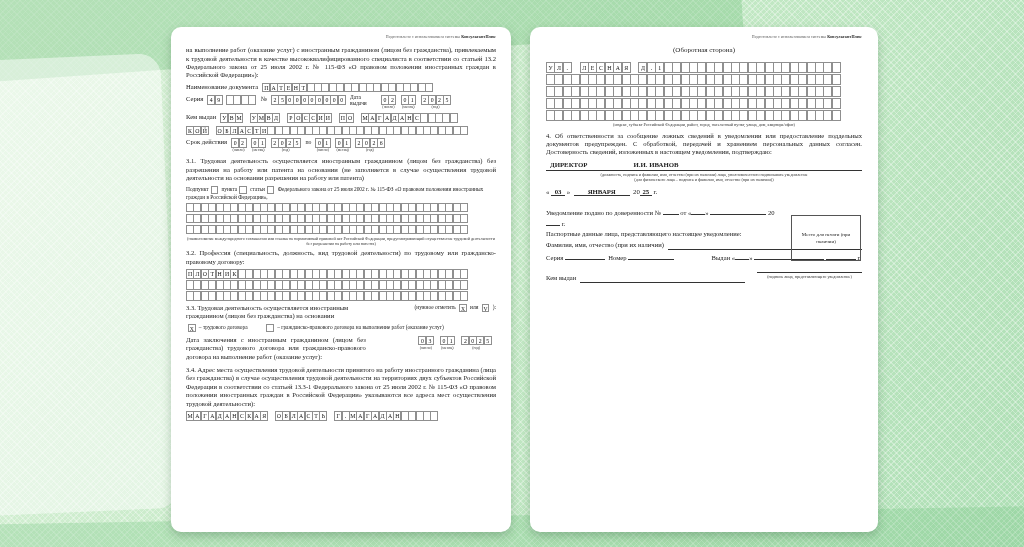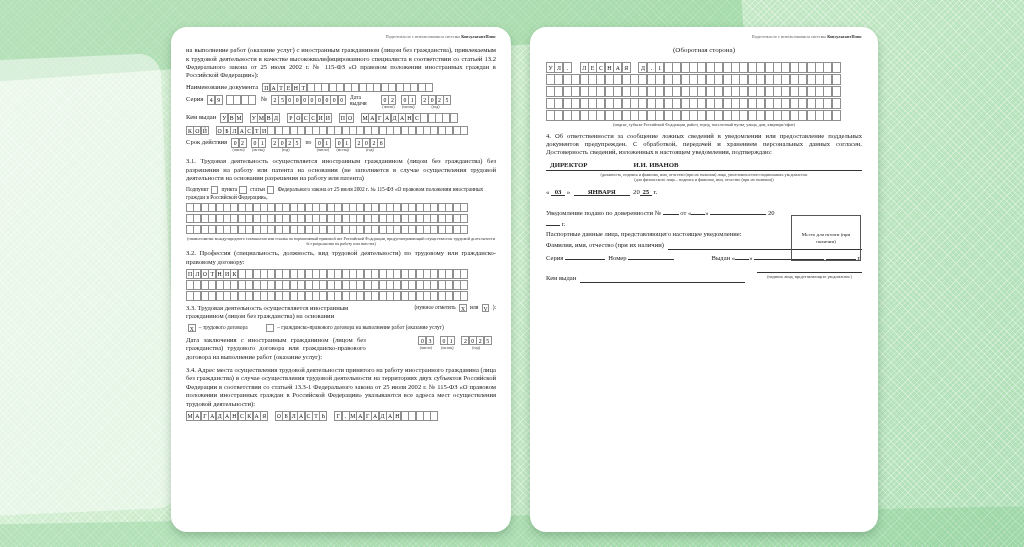--- a/index.html
+++ b/index.html
@@ -13,21 +13,21 @@
         repeating-linear-gradient(-45deg, rgba(255,255,255,.30) 0 1px, transparent 1px 4px),
         linear-gradient(120deg,#daf2d8 0%,#c2e8c4 55%,#aedfb5 100%);}
   .bg-band-top{position:absolute;left:-80px;top:-70px;width:820px;height:128px;
       background:rgba(120,198,132,.38);transform:rotate(-4deg)}
   .bg-card-left{position:absolute;left:-70px;top:58px;width:240px;height:455px;border-radius:22px;
       background:rgba(255,255,255,.48);transform:rotate(-2.5deg)}
   .bg-band-bottom{position:absolute;left:-20px;bottom:-46px;width:1100px;height:78px;
       background:rgba(120,198,132,.30);transform:rotate(-1deg)}
 
   
-  .page{position:absolute;top:27px;height:505px;background:#fff;border-radius:16px;
+  .page{position:absolute;top:27px;height:505px;background:#fff;border-radius:10px;
         box-shadow:0 4px 10px rgba(45,90,55,.30);overflow:hidden;font-size:6.6px;line-height:1.28}
   .page-1{left:171px;width:340px;padding:7px 15px}
   .page-2{left:530px;width:348px;padding:7px 16px}
 
   .wm{font-size:4px;color:#555;text-align:right;margin-bottom:7px;letter-spacing:.1px}
   .wm b{color:#222}
 
   p.j{text-align:justify;margin-bottom:3px}
   .row{display:flex;align-items:flex-start;margin:3px 0;flex-wrap:nowrap}
   .lbl{margin-right:4px;white-space:nowrap}

